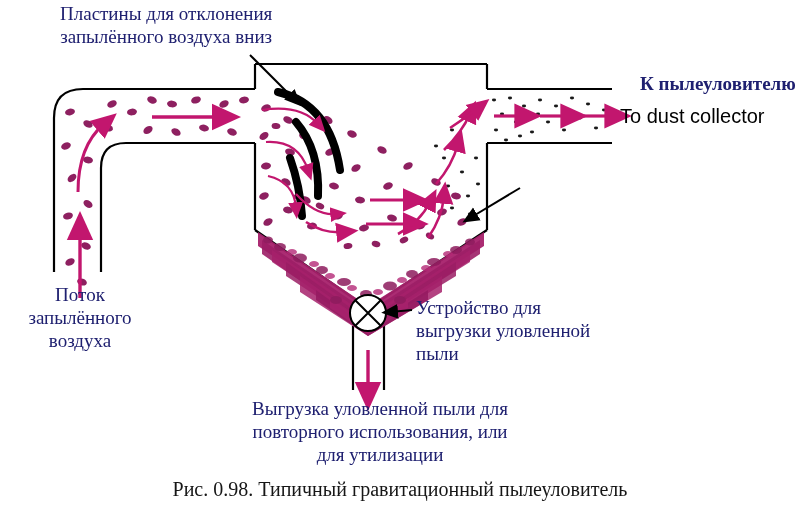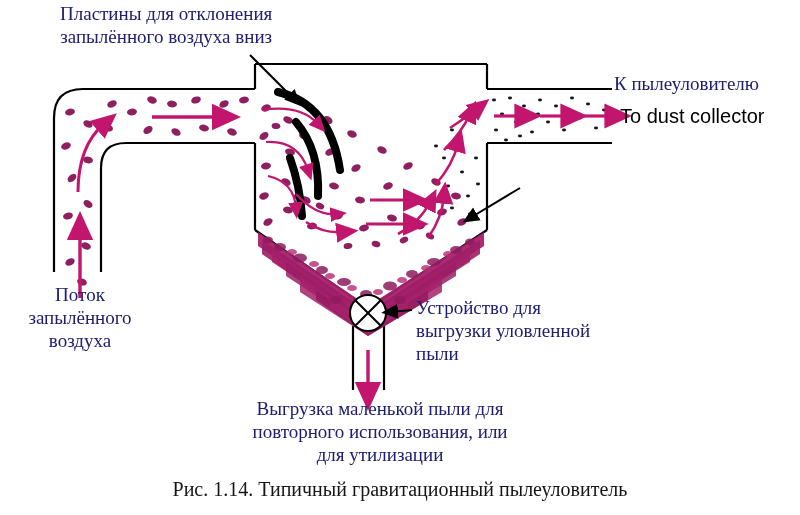--- a/index.html
+++ b/index.html
@@ -9,21 +9,21 @@
   svg#diagram{position:absolute;left:0;top:0;width:800px;height:515px;}
 
   .lbl{position:absolute;color:#1f2070;font-family:"Liberation Serif",serif;
        font-size:19px;line-height:23px;white-space:pre;}
   .lbl.center{text-align:center;}
   .lbl.eng{color:#000000;font-family:"Liberation Sans",sans-serif;font-size:20px;}
   .caption{position:absolute;color:#161616;font-family:"Liberation Serif",serif;
            font-size:20px;width:800px;text-align:center;}
 
   #lbl-plates{left:60px;top:2px;}
-  #lbl-to-collector-ru{left:614px;top:72px;}
+  #lbl-to-collector-ru{left:640px;top:72px;font-weight:bold;}
   #lbl-to-collector-en{left:620px;top:105px;}
   #lbl-heavy{left:522px;top:168px;}
   #lbl-inflow{left:10px;top:283px;width:140px;}
   #lbl-valve{left:416px;top:296px;}
   #lbl-discharge{left:170px;top:397px;width:420px;}
   #caption-main{left:0;top:478px;}
 </style>
 </head>
 <body>
 
@@ -258,18 +258,18 @@
 
 
   <div class="lbl center" id="lbl-inflow">Поток
 запылённого
 воздуха</div>
 
   <div class="lbl" id="lbl-valve">Устройство для
 выгрузки уловленной
 пыли</div>
 
-  <div class="lbl center" id="lbl-discharge">Выгрузка маленькой пыли для
+  <div class="lbl center" id="lbl-discharge">Выгрузка уловленной пыли для
 повторного использования, или
 для утилизации</div>
 
-  <div class="caption" id="caption-main">Рис. 1.14. Типичный гравитационный пылеуловитель</div>
+  <div class="caption" id="caption-main">Рис. 0.98. Типичный гравитационный пылеуловитель</div>
 </div>
 
 </body></html>

